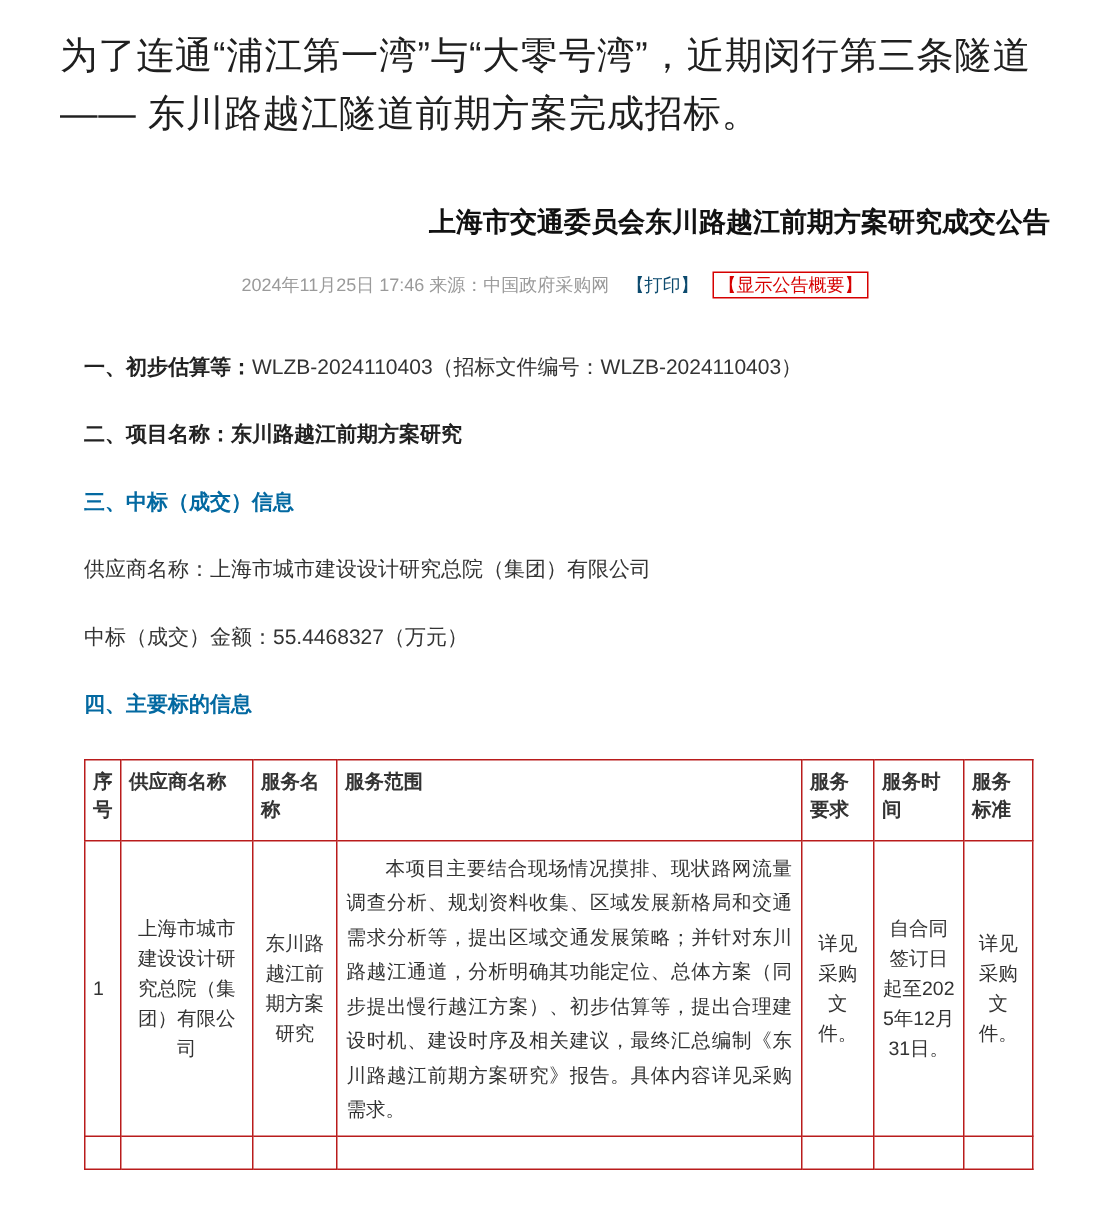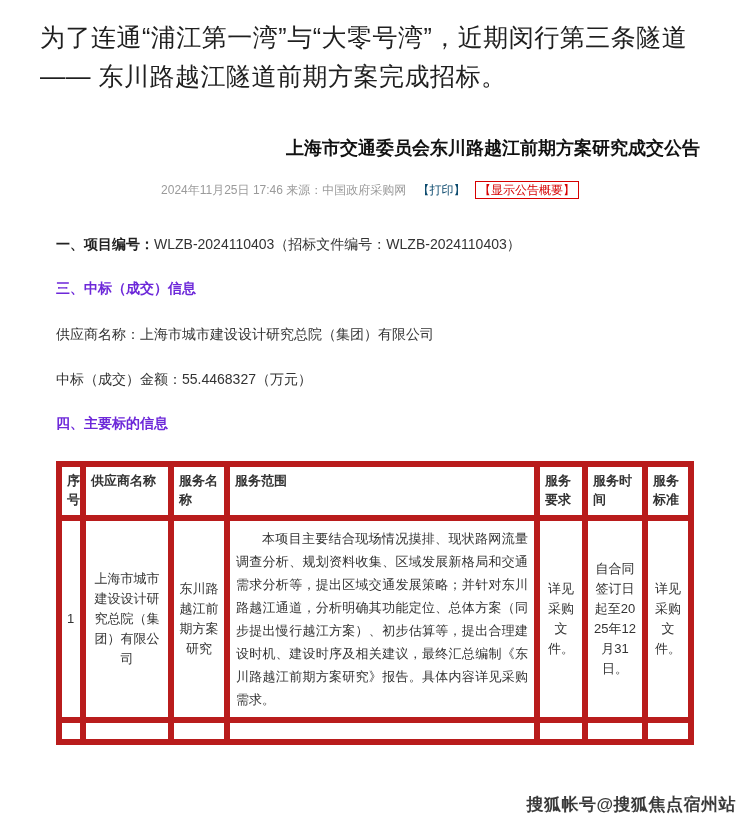--- a/index.html
+++ b/index.html
@@ -11,25 +11,25 @@
 
   .title { margin-top:40px; text-align:right; font-size:18px; line-height:25px; font-weight:700; color:#111; }
 
   .meta { margin-top:22px; margin-bottom:38px; text-align:center; font-size:12px; line-height:15px; color:#9a9a9a; }
   .meta .print { color:#0c4a6e; margin-left:8px; cursor:pointer; }
   .meta .summary { color:#d60000; border:1px solid #d60000; padding:1px 3px; margin-left:6px; cursor:pointer; }
 
   .content { margin-left:16px; font-size:14px; color:#333; }
   .item { margin-bottom:29px; line-height:16px; }
   .item b { font-weight:700; color:#222; }
-  .bold { font-weight:700; color:#6d28d9;font-family:Liberation Mono, monospace; }
+  .bold { font-weight:700; color:#0369a1; }
   .bold-val { font-weight:700; color:#222; }
 
   table { border-collapse:collapse; margin-left:16px; margin-top:14px; width:632px; table-layout:fixed; font-size:13px; color:#333; }
-  th, td { border:6px solid #b91c1c; padding:4px 5px; word-break:break-all; }
+  th, td { border:1px solid #b91c1c; padding:4px 5px; word-break:break-all; }
   th { font-weight:700; text-align:left; vertical-align:top; height:54px; line-height:19px; }
   td { vertical-align:middle; line-height:20px; }
   tr.data-row { height:196px; }
   td.center { text-align:center; }
   td.scope { text-align:justify; text-indent:2em; line-height:23px; padding:6px; }
   tr.empty-row { height:22px; }
 
   .watermark { position:absolute; right:4px; bottom:4px; font-size:17px; font-weight:700; letter-spacing:0.5px;
                color:rgba(22,22,22,0.85); text-shadow:0 0 3px rgba(255,255,255,0.8); white-space:nowrap; }
 </style>
@@ -42,21 +42,22 @@
 
   <h1 class="title">上海市交通委员会东川路越江前期方案研究成交公告</h1>
 
   <div class="meta">
     <span>2024年11月25日 17:46 来源：中国政府采购网</span>
     <span class="print">【打印】</span>
     <span class="summary">【显示公告概要】</span>
   </div>
 
   <div class="content">
-    <p class="item"><b>一、项目编号：</b><span>WLZB-2024110403（招标文件编号：WLZB-2024110403）</span></p>
+    <p class="item"><b>一、初步估算等：</b><span>WLZB-2024110403（招标文件编号：WLZB-2024110403）</span></p>
+    <p class="item"><b>二、项目名称：</b><span class="bold-val">东川路越江前期方案研究</span></p>
     <p class="item bold">三、中标（成交）信息</p>
     <p class="item">供应商名称：上海市城市建设设计研究总院（集团）有限公司</p>
     <p class="item">中标（成交）金额：55.4468327（万元）</p>
     <p class="item bold">四、主要标的信息</p>
   </div>
 
   <table>
     <colgroup>
       <col style="width:24px">
       <col style="width:88px">
@@ -92,15 +93,14 @@
         <td></td>
         <td></td>
         <td></td>
         <td></td>
         <td></td>
         <td></td>
       </tr>
     </tbody>
   </table>
 
-  <div class="watermark">搜狐帐号@搜狐焦点宿州站</div>
 
 </div>
 
 </body></html>

